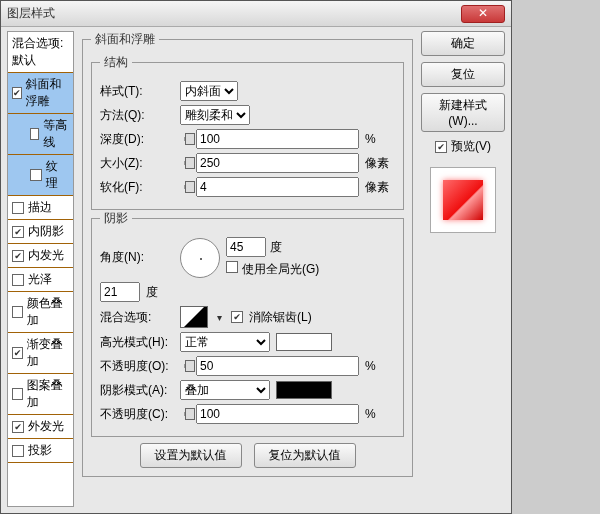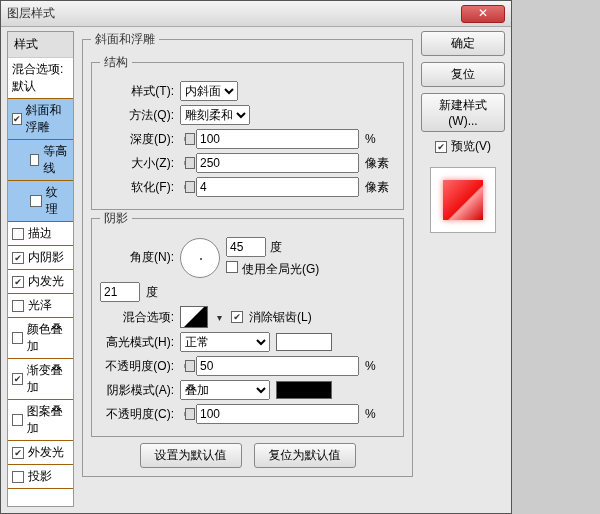--- a/index.html
+++ b/index.html
@@ -15,21 +15,21 @@
 .style-row { display: flex; align-items: center; padding: 3px 4px; gap: 4px; cursor: pointer; border-bottom: 1px solid #a16207; }
 .style-row.sel { background: #9ec7f0; }
 .style-row.indent { padding-left: 22px; }
 .cb { width: 12px; height: 12px; border: 1px solid #666; background: #fff; display: inline-flex; align-items: center; justify-content: center; font-size: 9px; color: #333; }
 .cb.on::after { content: "✔"; }
 .mid-panel { flex: 1; display: flex; flex-direction: column; gap: 4px; }
 .right-panel { width: 90px; display: flex; flex-direction: column; gap: 6px; align-items: center; }
 fieldset { border: 1px solid #999; margin: 0; padding: 6px 8px 8px 8px; }
 legend { padding: 0 4px; color: #333; }
 .row { display: flex; align-items: center; margin: 4px 0; gap: 6px; }
-.lbl { width: 74px; text-align: right; }
+.lbl { width: 74px; }
 select { height: 20px; font-size: 12px; }
 .slider { flex: 1; height: 4px; background: #ccc; border: 1px solid #999; position: relative; margin: 0 4px; }
 .slider .thumb { position: absolute; top: -5px; width: 10px; height: 12px; background: #ddd; border: 1px solid #666; }
 .unit { width: 30px; }
 .radio-row { display: flex; align-items: center; gap: 8px; padding-left: 80px; }
 .radio { width: 12px; height: 12px; border: 1px solid #666; border-radius: 50%; display: inline-flex; align-items: center; justify-content: center; }
 .radio.on::after { content: ""; width: 6px; height: 6px; background: #333; border-radius: 50%; }
 .angle-dial { width: 40px; height: 40px; border: 1px solid #888; border-radius: 50%; background: #fff; position: relative; }
 .angle-dial::after { content: ""; position: absolute; left: 50%; top: 50%; width: 2px; height: 2px; background: #333; border-radius: 50%; }
 .swatch { width: 56px; height: 18px; border: 1px solid #666; background: #fff; }
@@ -47,21 +47,20 @@
 
 <div class="window">
   <div class="titlebar">
     <span class="titlebar-title">图层样式</span>
     <div class="close-btn">✕</div>
   </div>
 
   <div class="content">
 
     <div class="styles-panel">
-      <div class="styles-header">样式</div>
       <div class="style-row">
         <span>混合选项:默认</span>
       </div>
       <div class="styles-list" id="styles-list">
           <div class="style-row sel">
             <span class="cb on"></span>
             <span>斜面和浮雕</span>
           </div>
           <div class="style-row sel indent">
             <span class="cb"></span>

